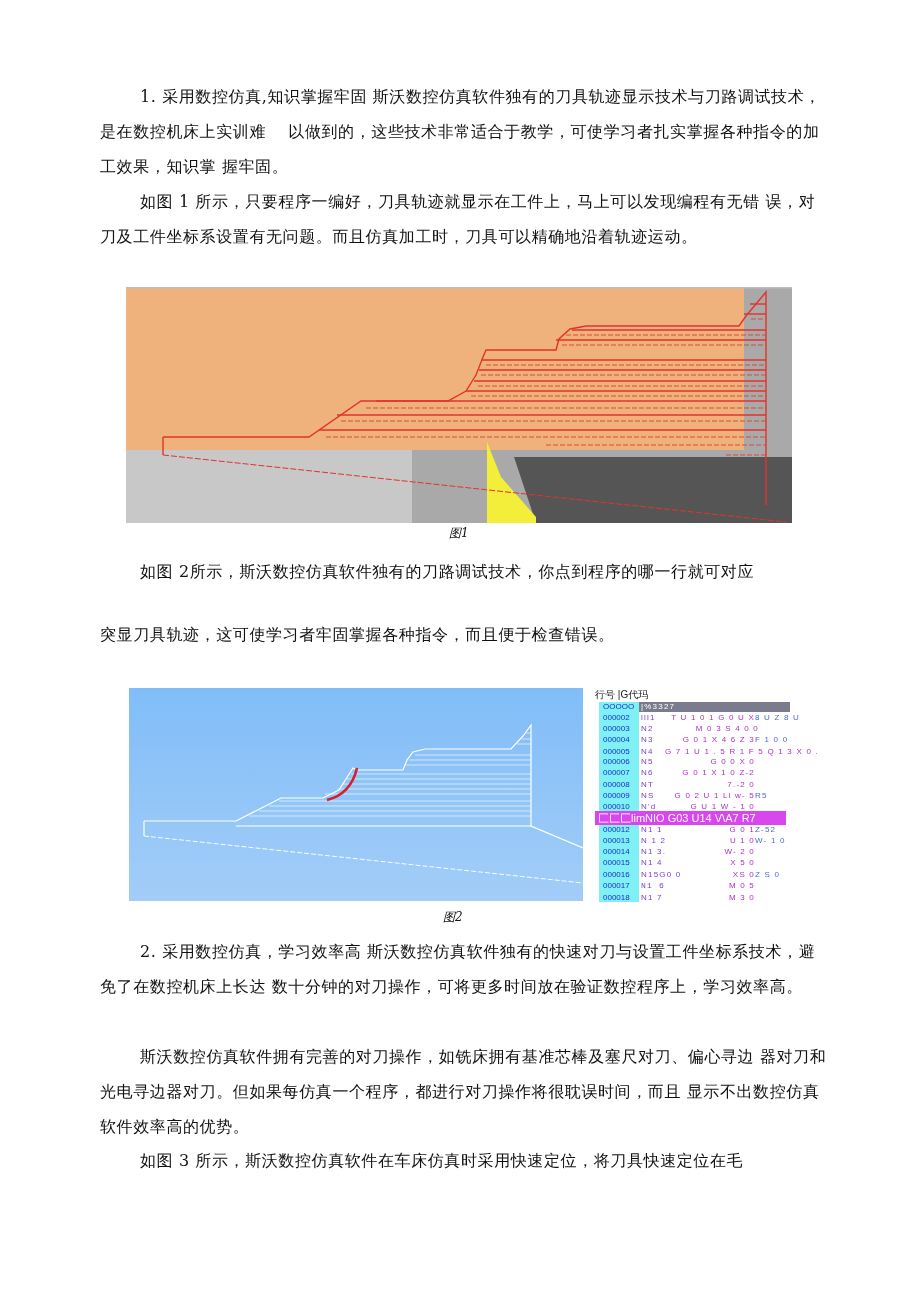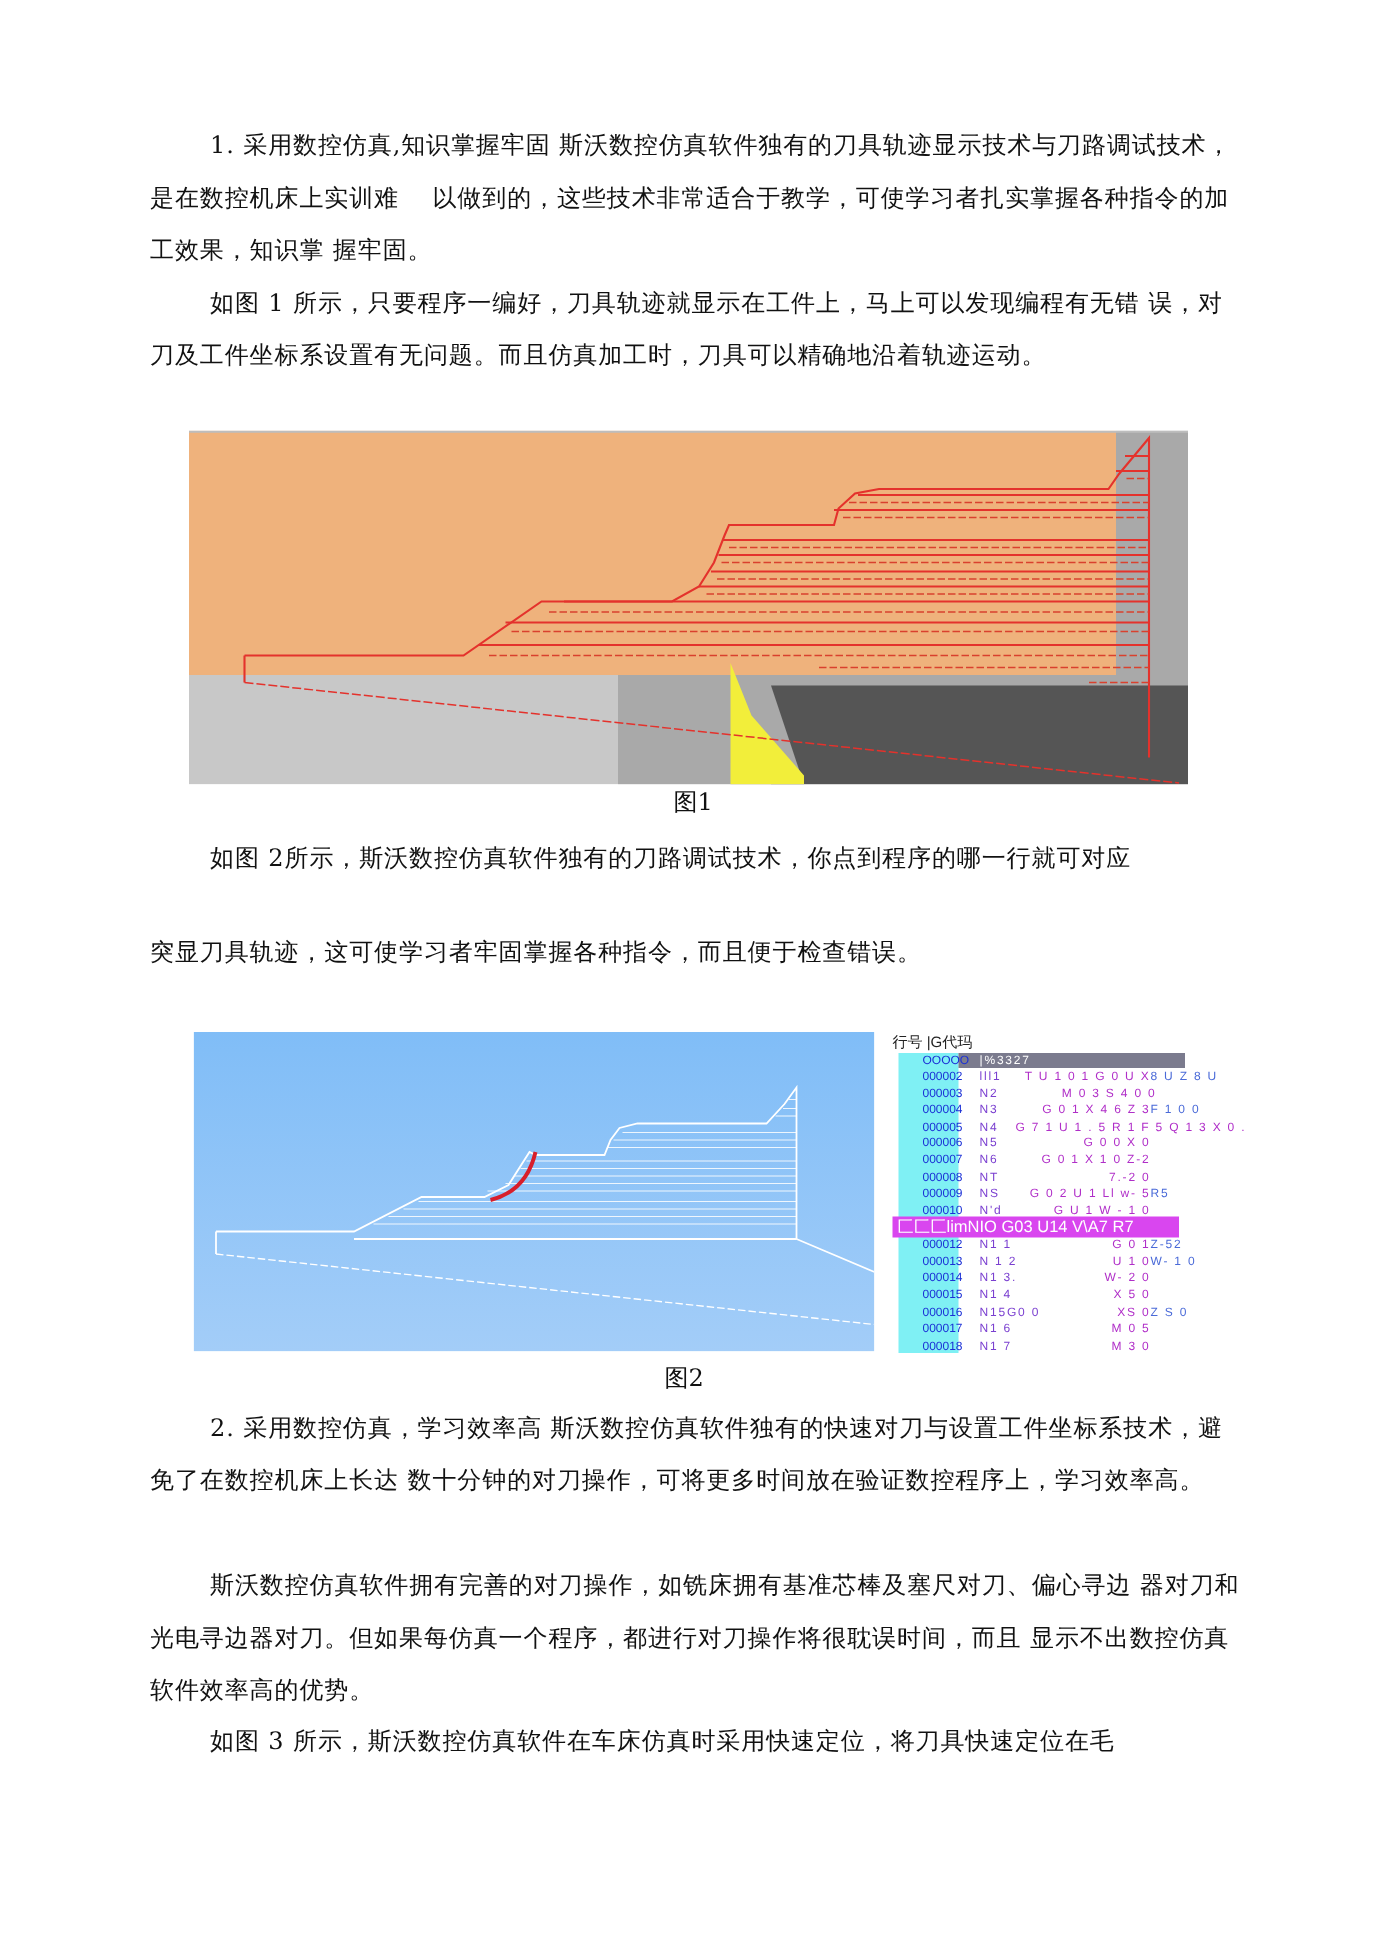--- a/index.html
+++ b/index.html
@@ -2,34 +2,34 @@
 <html><head>
 <meta charset="utf-8">
 <style>
   html, body { margin: 0; padding: 0; background: #ffffff; }
   body { width: 920px; height: 1301px; position: relative; overflow: hidden;
          font-family: "DejaVu Serif", "Liberation Serif", serif; color: #111; }
   .para { position: absolute; left: 100px; width: 728px; font-size: 16px;
           line-height: 35px; letter-spacing: 0.6px; }
   .para p { margin: 0; }
   .indent { text-indent: 40px; }
-  .caption { position: absolute; font-size: 16px; }
+  .caption { position: absolute; font-size: 12px; font-style: italic; }
 
   
   #fig1 { position: absolute; left: 126px; top: 287px; width: 666px; height: 236px; overflow: hidden; }
   
   #fig2 { position: absolute; left: 129px; top: 688px; width: 454px; height: 213px; overflow: hidden; }
 
   
   #code-panel { position: absolute; left: 595px; top: 688px; width: 205px; height: 215px;
                 font-family: "Liberation Sans", "DejaVu Sans", sans-serif; }
   #code-header { position: absolute; left: 0; top: 0; font-size: 10px; color: #222; }
   #code-gutter { position: absolute; left: 4px; top: 14px; width: 40px; height: 200px; background: #7ff0f4; }
   #code-top-bar { position: absolute; left: 44px; top: 14px; width: 151px; height: 10px; background: #7b7b8e; }
-  .code-line { position: absolute; left: 20px; height: 11px; font-size: 8px; white-space: nowrap; letter-spacing: 1.2px; }
+  .code-line { position: absolute; left: 8px; height: 11px; font-size: 8px; white-space: nowrap; letter-spacing: 1.2px; }
   .code-line .ln { display: inline-block; width: 38px; color: #1a2fd6; letter-spacing: 0; }
   .code-line .n { color: #7a3fd0; }
   .code-line .g { color: #b02ec8; text-align: right; }
   .code-line .v { color: #4a6ad8; }
   #highlight-row { position: absolute; left: 0; top: 123px; width: 188px; height: 14px; background: #d946ef;
                    color: #fff; font-size: 11px; line-height: 14px; padding-left: 3px; white-space: nowrap; }
 </style>
 </head>
 <body>
 
@@ -146,21 +146,21 @@
       <div class="code-line" style="top: 69px;"><span class="ln">000006</span><span class="n" style="display: inline-block; width: 24px;">N5</span><span class="g" style="display: inline-block; min-width: 90px;">G 0 0  X 0</span><span class="v"></span></div>
       <div class="code-line" style="top: 80px;"><span class="ln">000007</span><span class="n" style="display: inline-block; width: 24px;">N6</span><span class="g" style="display: inline-block; min-width: 90px;">G 0 1  X 1 0 Z-2</span><span class="v"></span></div>
       <div class="code-line" style="top: 92px;"><span class="ln">000008</span><span class="n" style="display: inline-block; width: 24px;">NT</span><span class="g" style="display: inline-block; min-width: 90px;">  7.-2  0</span><span class="v"></span></div>
       <div class="code-line" style="top: 103px;"><span class="ln">000009</span><span class="n" style="display: inline-block; width: 24px;">   NS</span><span class="g" style="display: inline-block; min-width: 90px;">G 0 2  U 1 Ll w- 5</span><span class="v">R5</span></div>
       <div class="code-line" style="top: 114px;"><span class="ln">000010</span><span class="n" style="display: inline-block; width: 24px;">N'd</span><span class="g" style="display: inline-block; min-width: 90px;">G U 1  W - 1 0</span><span class="v"></span></div>
       <div class="code-line" style="top: 137px;"><span class="ln">000012</span><span class="n" style="display: inline-block; width: 24px;"> N1 1</span><span class="g" style="display: inline-block; min-width: 90px;">G 0 1</span><span class="v">Z-52</span></div>
       <div class="code-line" style="top: 148px;"><span class="ln">000013</span><span class="n" style="display: inline-block; width: 24px;"> N 1 2</span><span class="g" style="display: inline-block; min-width: 90px;">U 1 0</span><span class="v">W- 1 0</span></div>
       <div class="code-line" style="top: 159px;"><span class="ln">000014</span><span class="n" style="display: inline-block; width: 24px; text-align: right;"> N1 3.</span><span class="g" style="display: inline-block; min-width: 90px;">W- 2 0</span><span class="v"></span></div>
       <div class="code-line" style="top: 170px;"><span class="ln">000015</span><span class="n" style="display: inline-block; width: 24px;"> N1 4</span><span class="g" style="display: inline-block; min-width: 90px;">X 5 0</span><span class="v"></span></div>
       <div class="code-line" style="top: 182px;"><span class="ln">000016</span><span class="n" style="display: inline-block; width: 24px;">N15G0 0</span><span class="g" style="display: inline-block; min-width: 90px;">XS 0</span><span class="v">Z S 0</span></div>
-      <div class="code-line" style="top: 193px;"><span class="ln">000017</span><span class="n" style="display: inline-block; width: 24px;"> N1 6</span><span class="g" style="display: inline-block; min-width: 90px;">M 0 5</span><span class="v"></span></div>
+      <div class="code-line" style="top: 193px;"><span class="ln">000017</span><span class="n" style="display: inline-block; width: 24px; font-family: Liberation Mono, monospace;"> N1 6</span><span class="g" style="display: inline-block; min-width: 90px;">M 0 5</span><span class="v"></span></div>
       <div class="code-line" style="top: 205px;"><span class="ln">000018</span><span class="n" style="display: inline-block; width: 24px;"> N1 7</span><span class="g" style="display: inline-block; min-width: 90px;">M 3 0</span><span class="v"></span></div>
     </div>
   <div id="highlight-row">匚匚匚limNIO G03 U14 V\A7 R7</div>
 </div>
 
 <div class="para" style="top:934px;">
   <p class="indent">2. 采用数控仿真，学习效率高 斯沃数控仿真软件独有的快速对刀与设置工件坐标系技术，避免了在数控机床上长达 数十分钟的对刀操作，可将更多时间放在验证数控程序上，学习效率高。</p>
 </div>
 
 <div class="para" style="top:1039px;">

